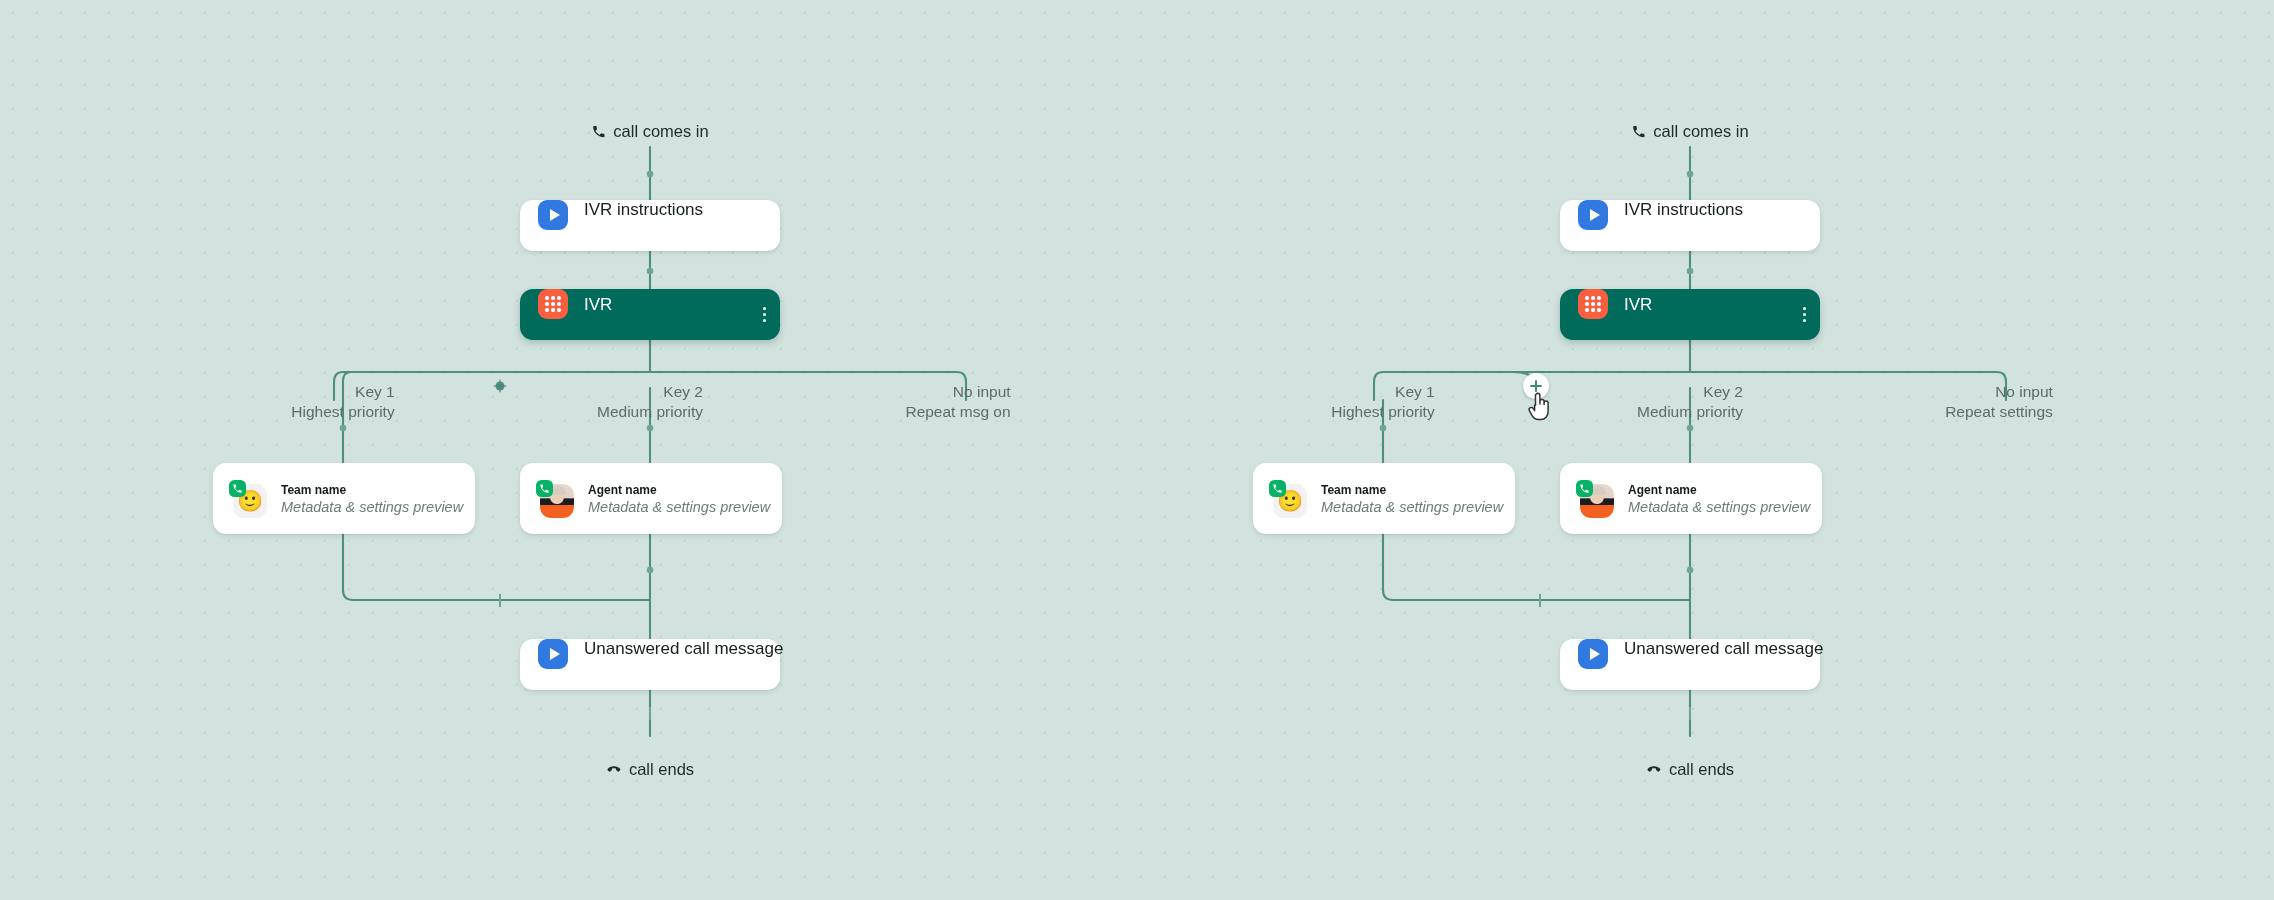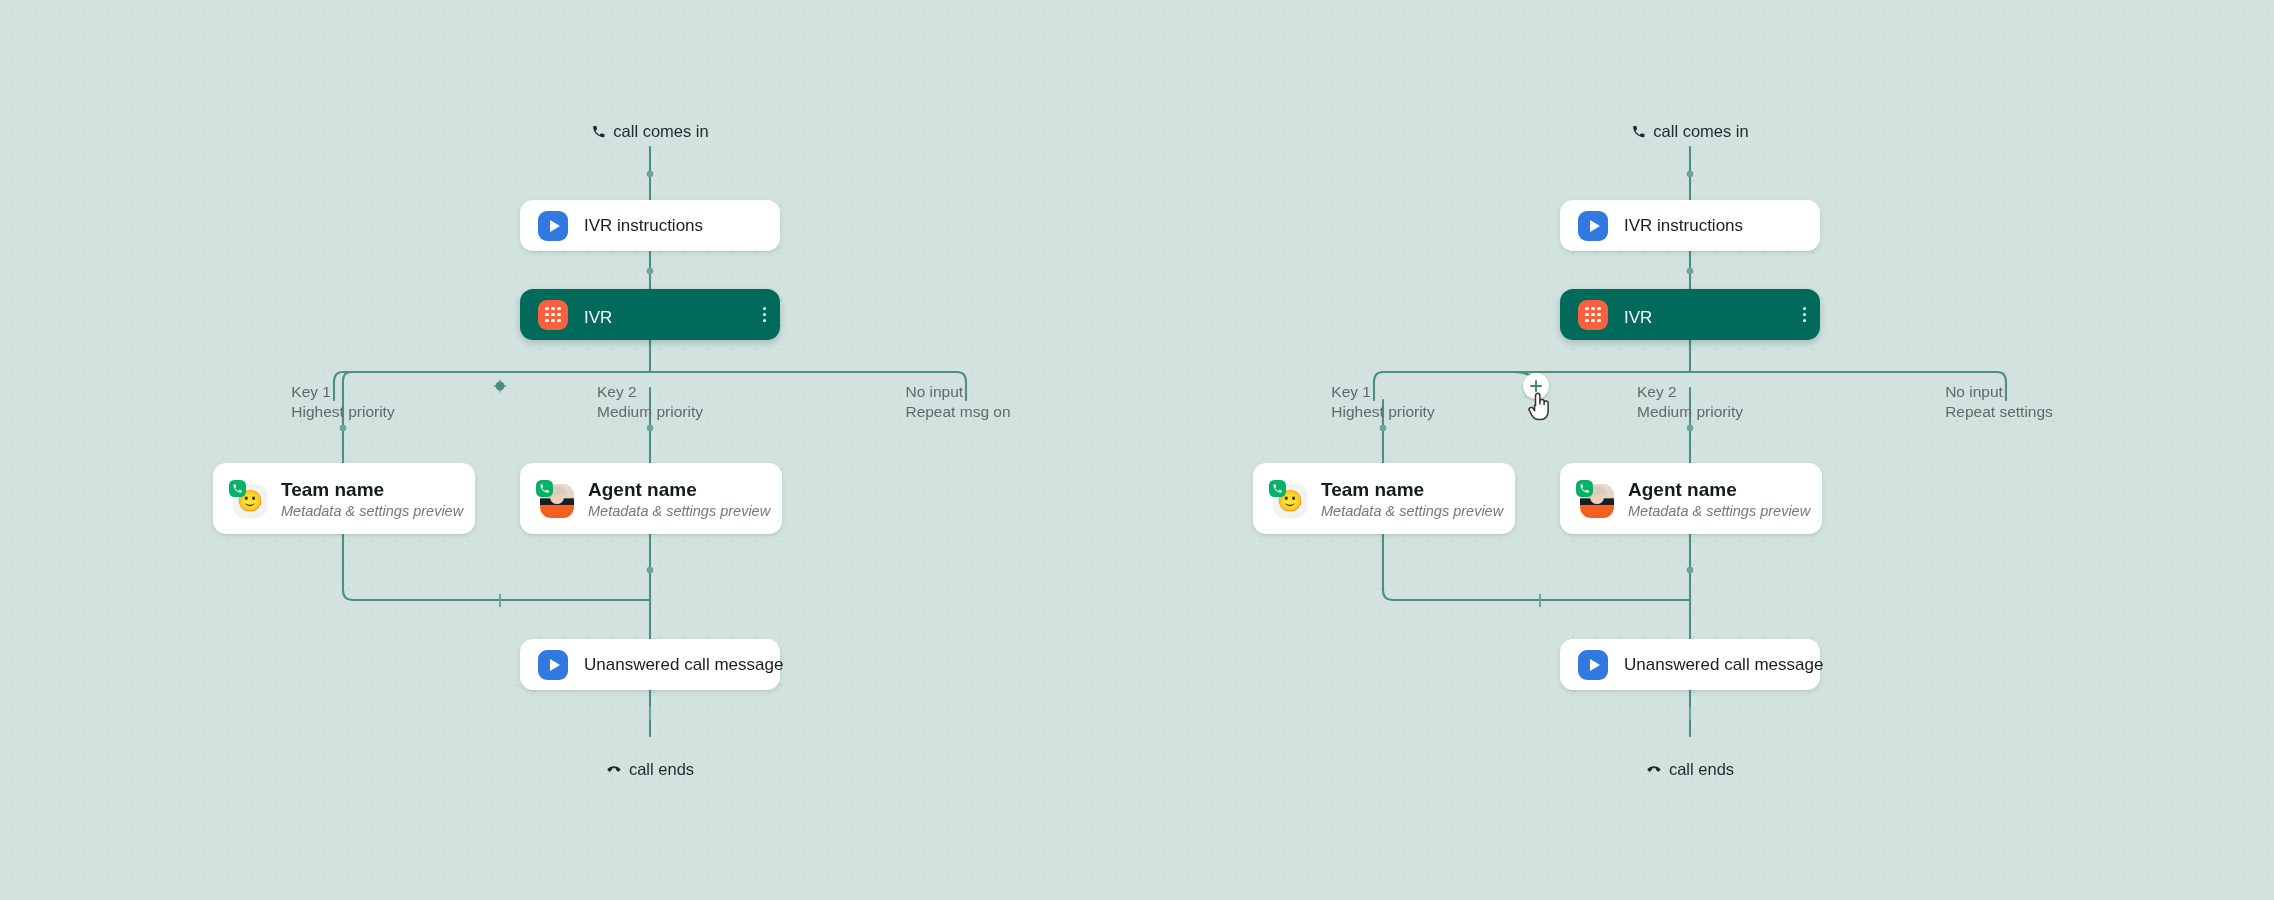--- a/index.html
+++ b/index.html
@@ -32,21 +32,21 @@
     transform: translateX(-50%);
   }
   .endpoint svg { display: block; }
 
   
   .node {
     position: absolute;
     background: #ffffff;
     border-radius: 13px;
     box-shadow: 0 2px 5px rgba(20,60,55,.10), 0 1px 2px rgba(20,60,55,.07);
-    display: flex; align-items: center;
+    display: flex; 
     padding: 0 18px;
     gap: 16px;
   }
   .node-title {
     font-size: 17px;
     color: #161f1e;
     white-space: nowrap;
   }
   .play-badge {
     width: 30px; height: 30px;
@@ -129,28 +129,28 @@
     position: absolute; left: 0; top: 0;
     width: 17px; height: 17px;
     border-radius: 5.5px;
     background: #00b86b;
     background: #06b267;
     display: flex; align-items: center; justify-content: center;
     z-index: 3;
   }
   .phone-badge svg { display:block; }
   .target-text { display: flex; flex-direction: column; gap: 2px; min-width: 0; }
-  .target-name { font-size: 19px; font-weight: bold; color: #151d1c; white-space: nowrap; }
+  .target-name { font-size: 12px; font-weight: bold; color: #151d1c; white-space: nowrap; }
   .target-sub  { font-size: 14.5px; color: #6f7a79; white-space: nowrap; font-style: italic; }
 
   
   .branch-label {
     position: absolute;
     transform: translateX(-50%);
-    text-align: left;
+    text-align: right;
     color: #5d6b6a;
     font-size: 15.5px;
     line-height: 20px;
     white-space: nowrap;
   }
   .branch-label .l2 { display: block; }
 
   
   .add-btn {
     position: absolute;

